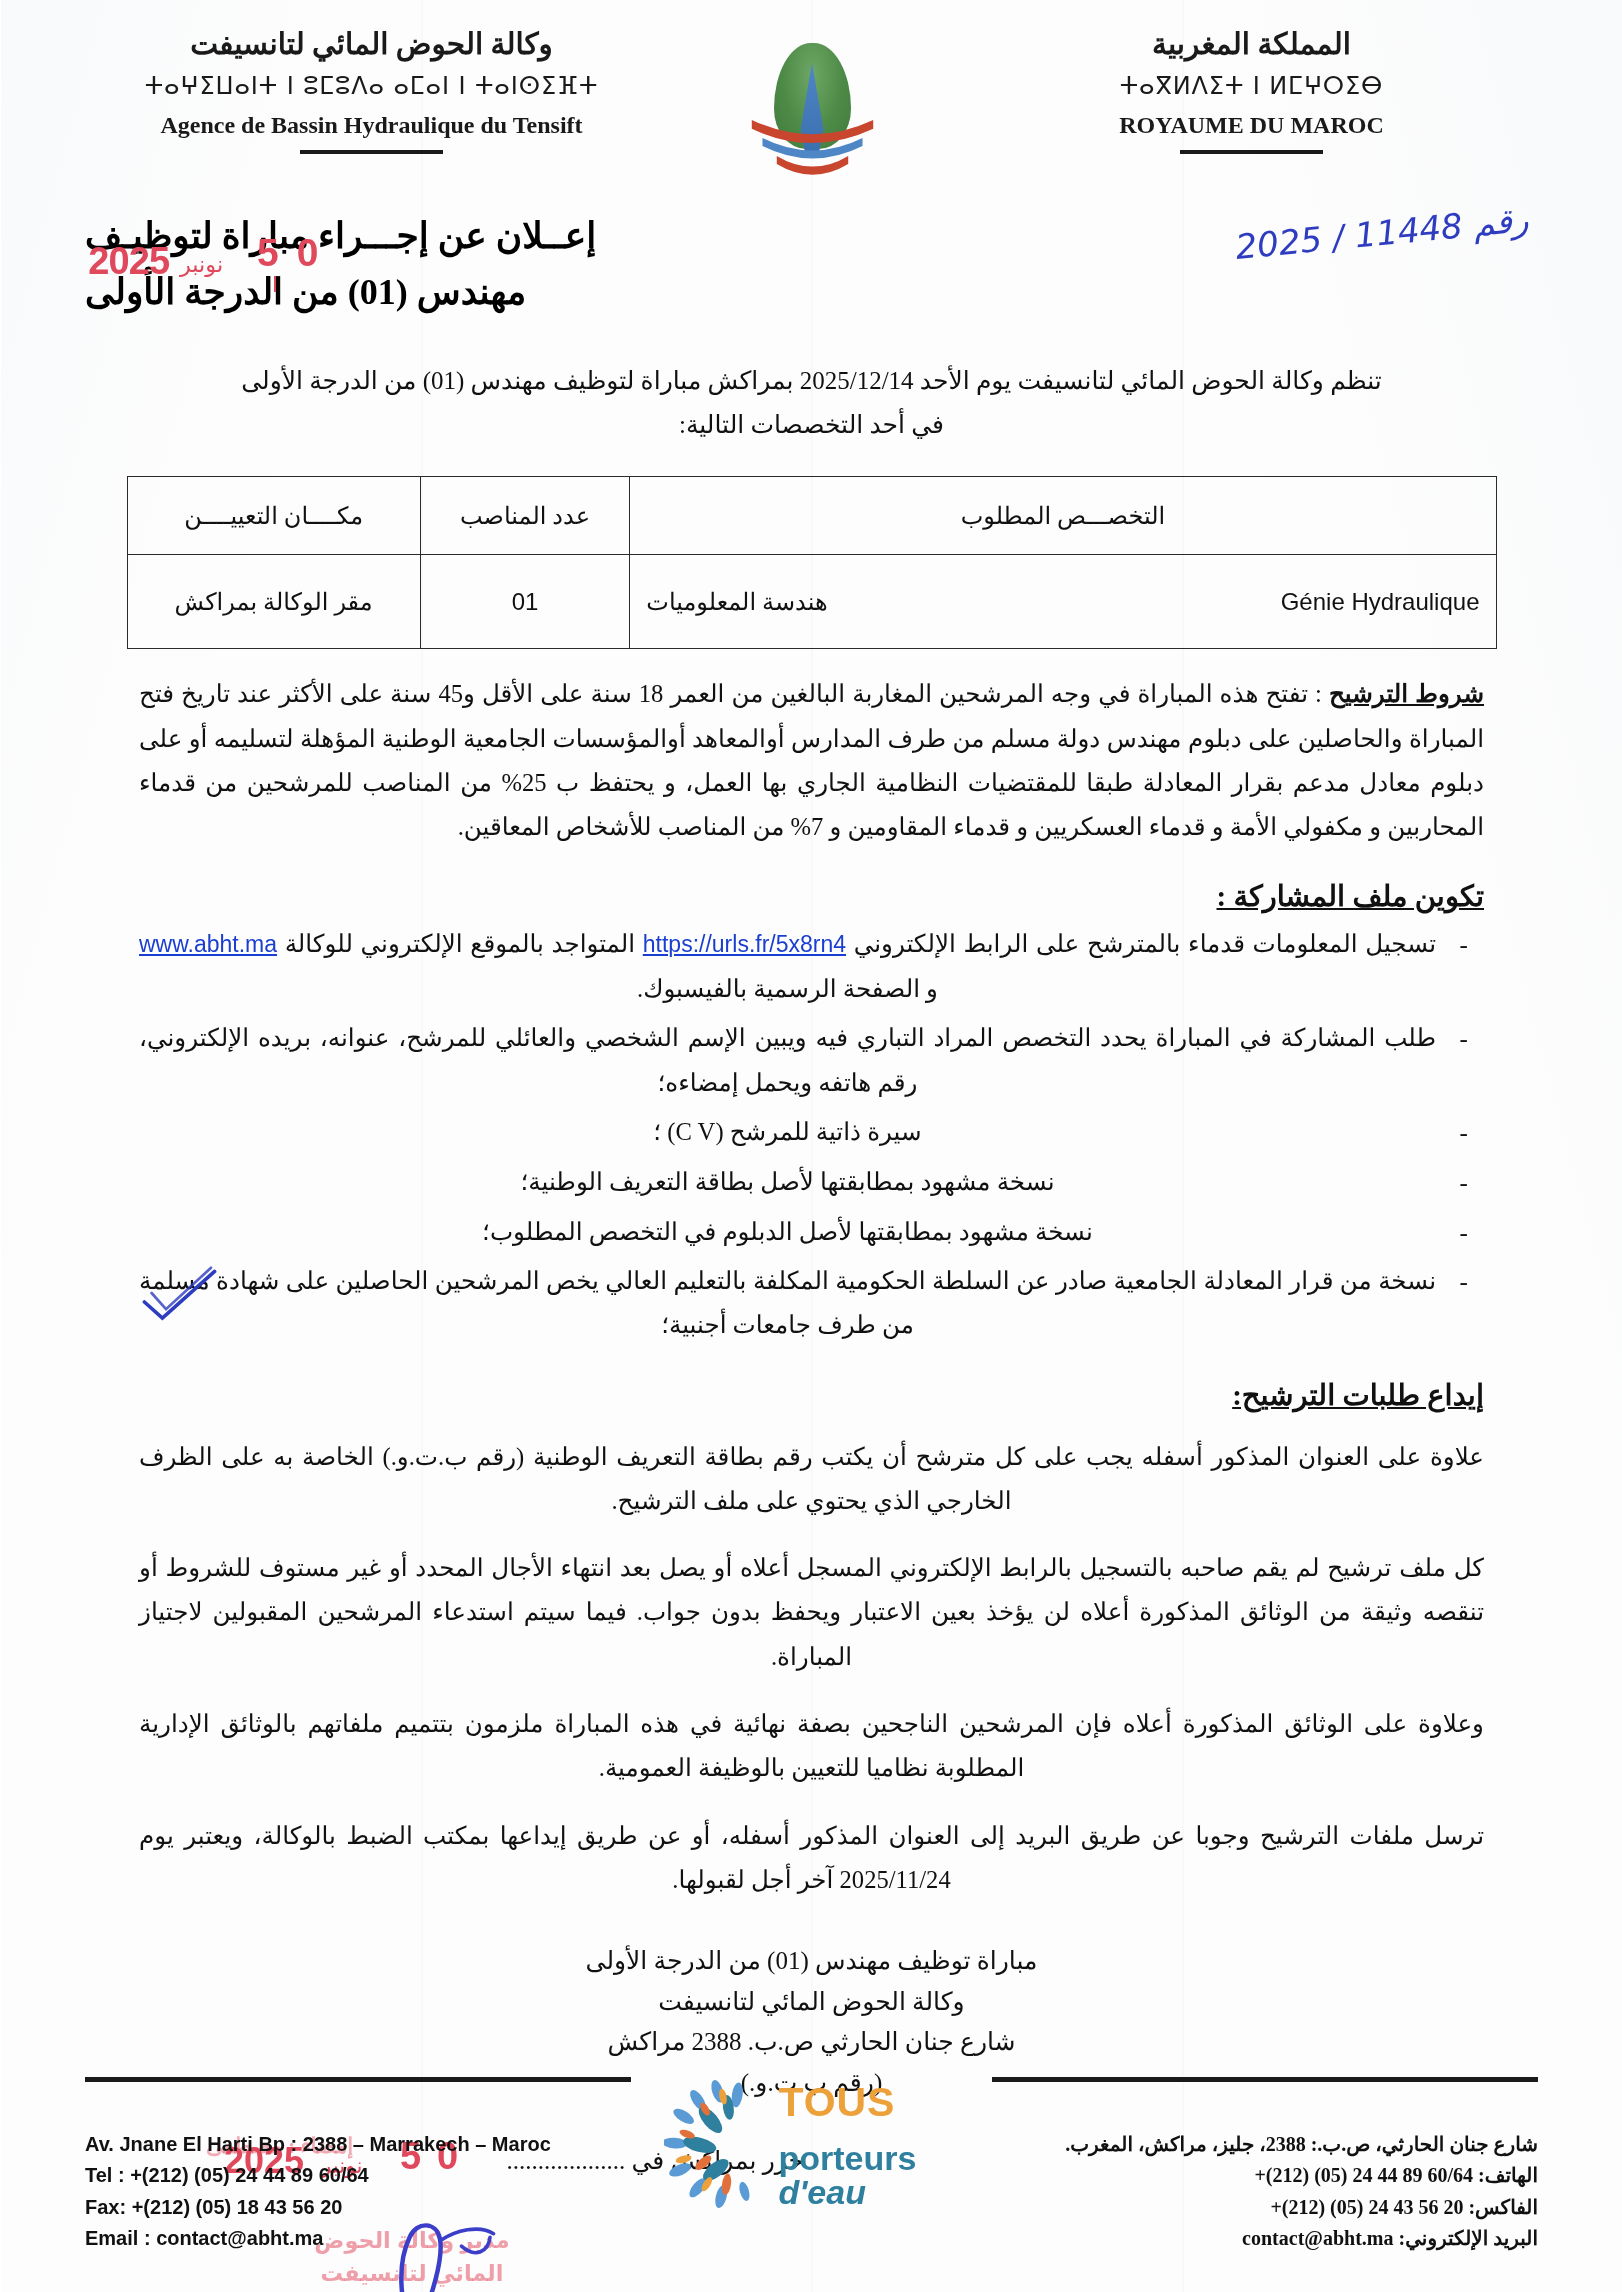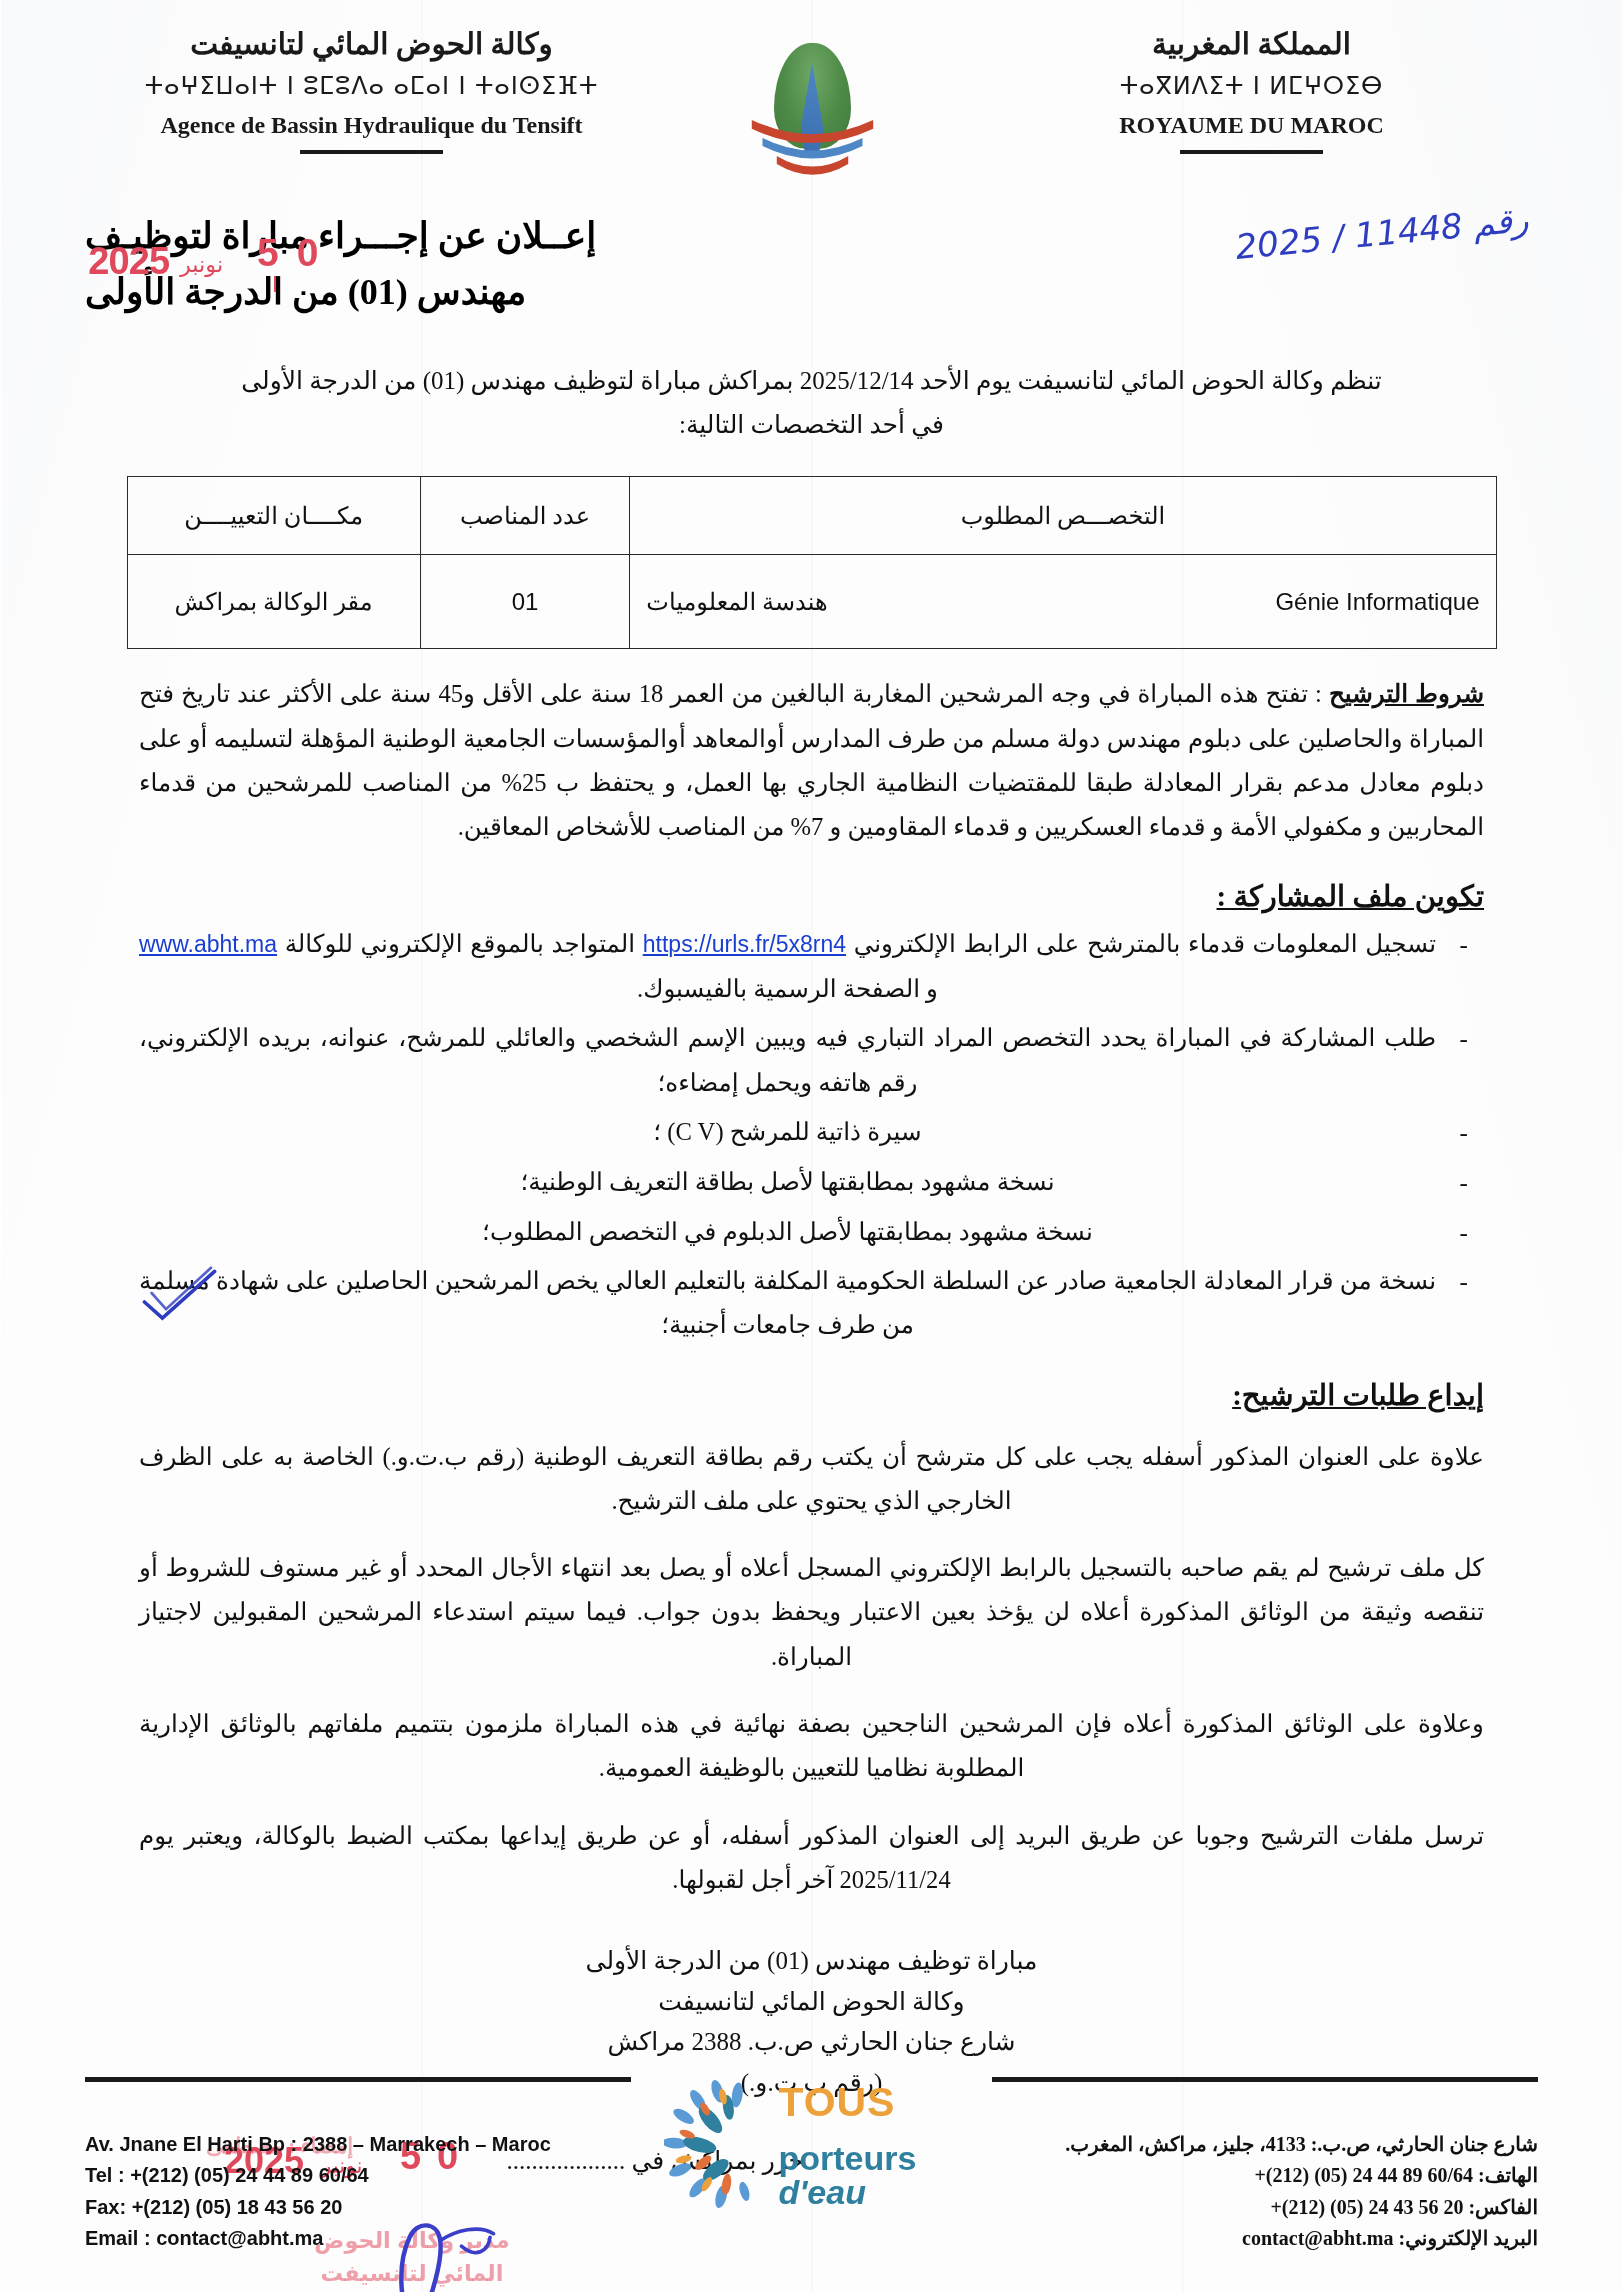--- a/index.html
+++ b/index.html
@@ -347,21 +347,21 @@
       <tr>
         <th class="col-spec">التخصـــص المطلوب</th>
         <th class="col-posts">عدد المناصب</th>
         <th class="col-place">مكــــان التعييــــن</th>
       </tr>
     </thead>
     <tbody>
       <tr>
         <td class="col-spec">
           <div class="cell-split">
-            <span class="cell-fr">Génie Informatique</span>
+            <span class="cell-fr">Génie Hydraulique</span>
             <span class="cell-ar">هندسة المعلوميات</span>
           </div>
         </td>
         <td class="col-posts num">01</td>
         <td class="col-place">مقر الوكالة بمراكش</td>
       </tr>
     </tbody>
   </table>
 
   <div class="para jright">
@@ -423,21 +423,21 @@
     </svg>
   </div>
 
   <div class="stamp-footer">إمضاء : مصطفى</div>
 
   <div class="footer">
 
     <div class="foot-col ar">
       <div class="foot-rule"></div>
       <div class="foot-lines ar">
-        <div>شارع جنان الحارثي، ص.ب.: 4133، جليز، مراكش، المغرب.</div>
+        <div>شارع جنان الحارثي، ص.ب.: 2388، جليز، مراكش، المغرب.</div>
         <div>الهاتف: 60/64 89 44 24 (05) (212)+</div>
         <div>الفاكس:  20 56 43 24 (05) (212)+</div>
         <div>البريد الإلكتروني: contact@abht.ma</div>
       </div>
     </div>
 
     <div class="foot-mid">
       <div class="tpe-logo">
         <svg class="tpe-burst" viewBox="0 0 150 150">
           <g fill="#5b9bd5">

